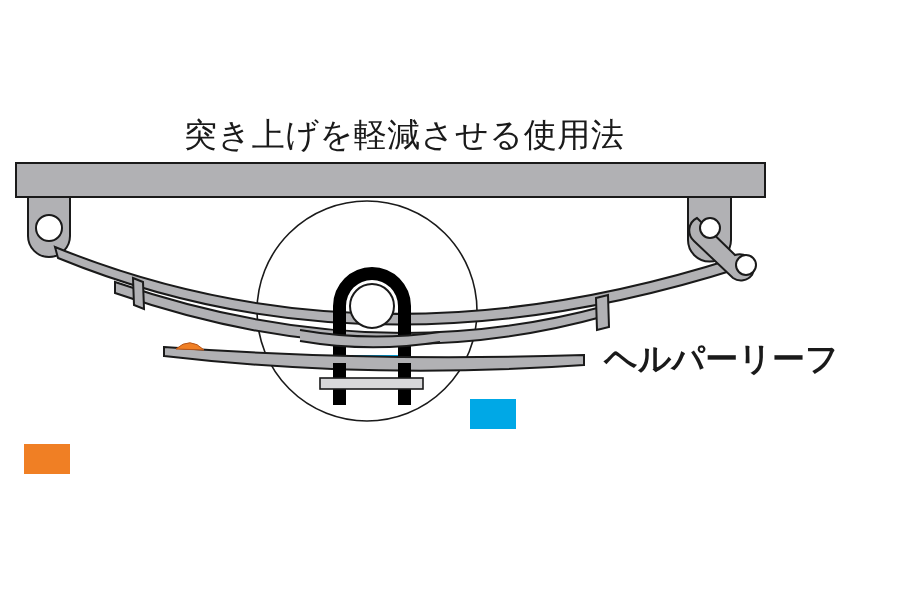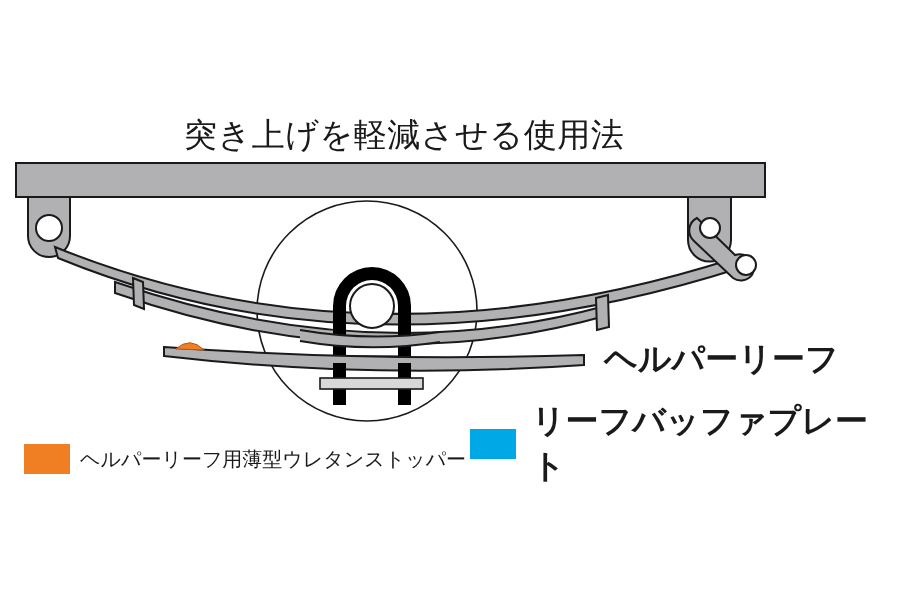--- a/index.html
+++ b/index.html
@@ -62,19 +62,17 @@
   <rect x="320" y="378" width="103" height="11" fill="#d8d8da" stroke="#1a1a1a" stroke-width="1.6"></rect>
 
   <path d="M176 349 Q190 336 204 350 Z" fill="#f07f24" stroke="#b8561a" stroke-width="1"></path>
 </svg>
 
 <div class="label title">突き上げを軽減させる使用法</div>
 <div class="label helper-label">ヘルパーリーフ</div>
 
 <div class="legend legend-buffer">
   <span class="swatch" style="background:#00a8e6;"></span>
-  <span class="text">リーフバッファプレート</span>
 </div>
 
 <div class="legend legend-stopper">
   <span class="swatch" style="background:#f07f24;"></span>
-  <span class="text">ヘルパーリーフ用薄型ウレタンストッパー</span>
 </div>
 
 </body></html>

